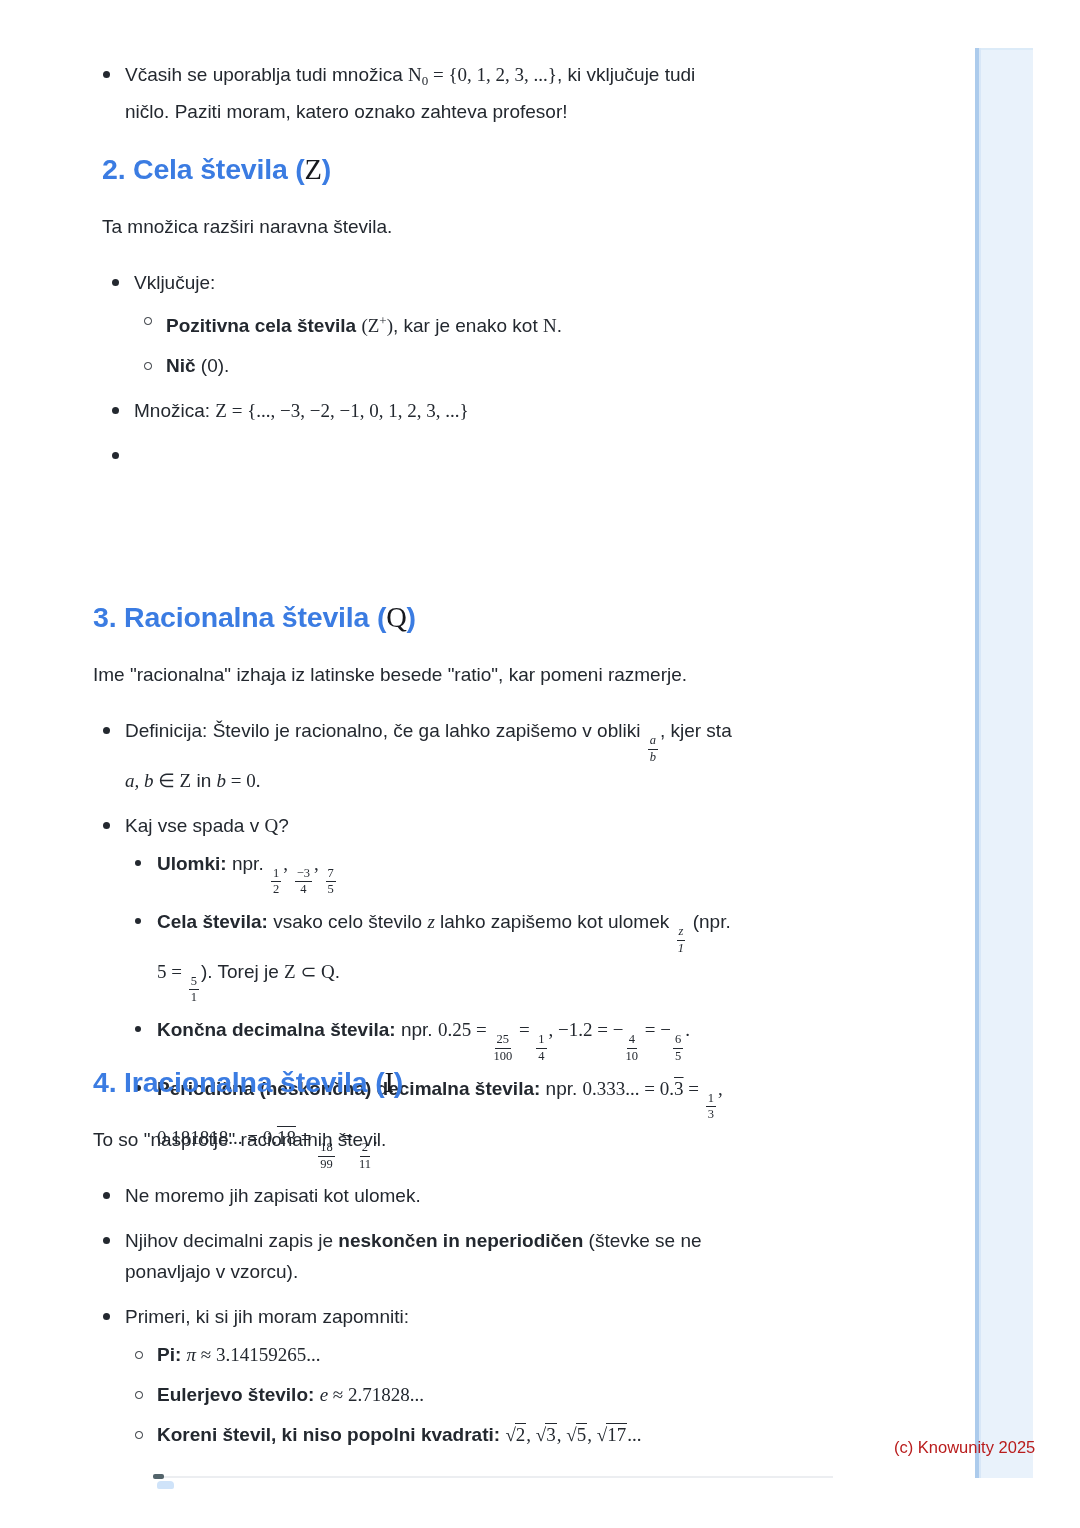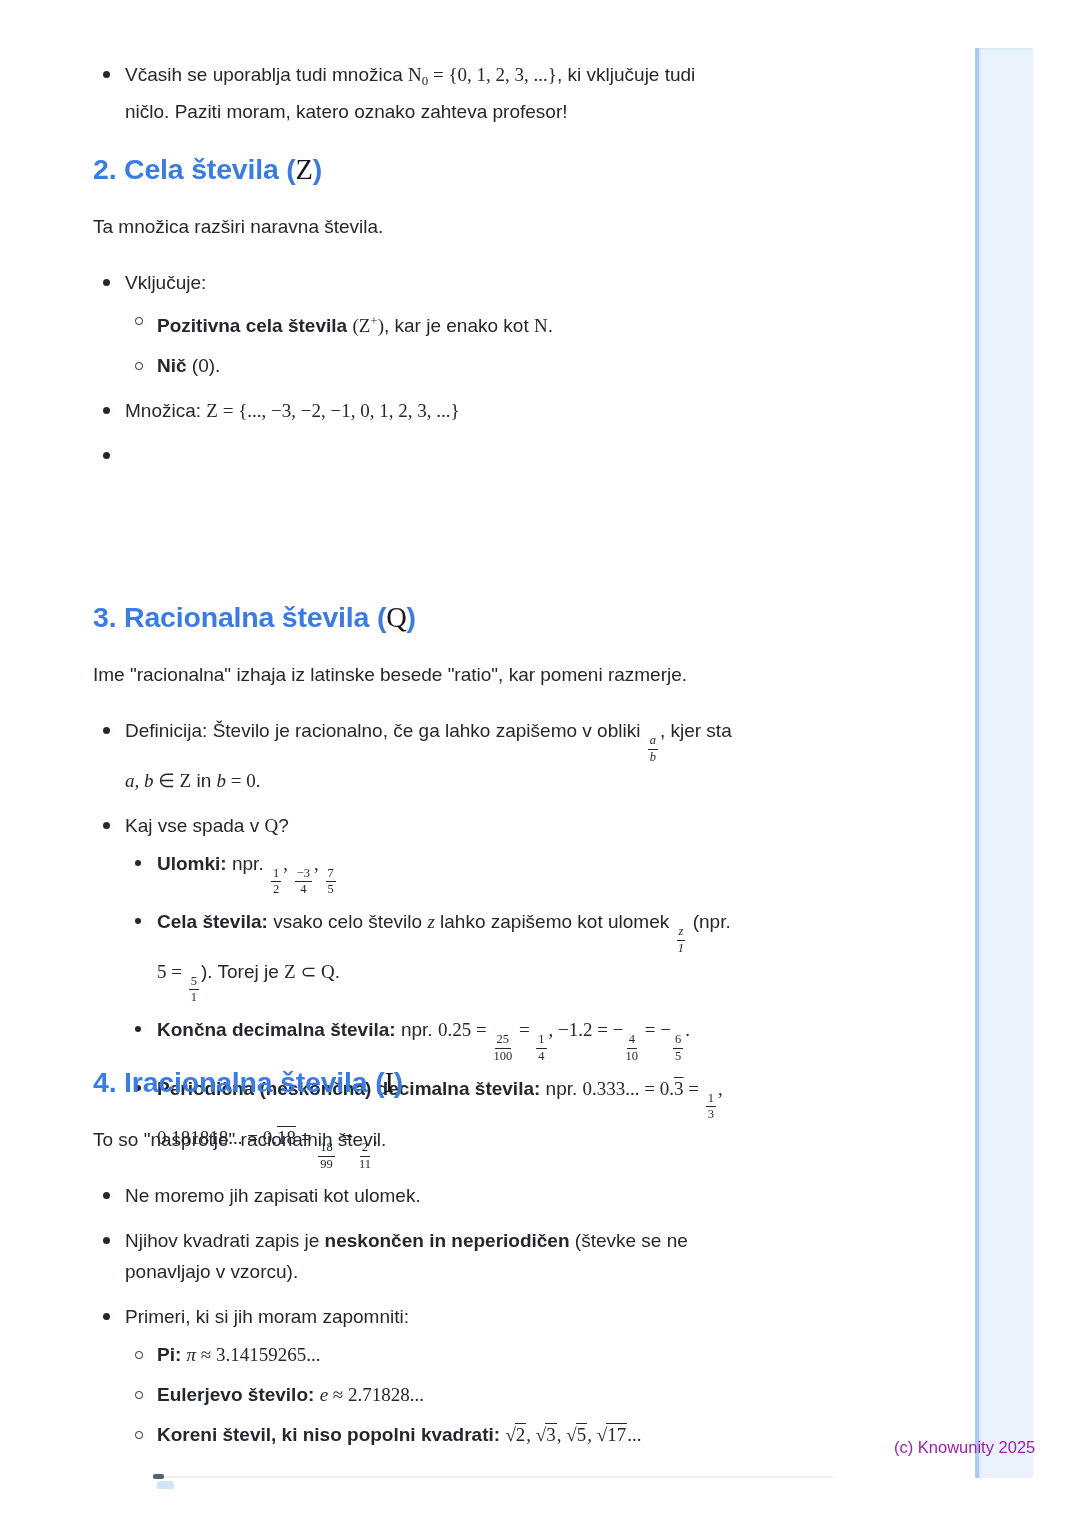--- a/index.html
+++ b/index.html
@@ -4,21 +4,21 @@
 <style>
   html,body{margin:0;padding:0;}
   body{
     width:1080px;height:1528px;position:relative;background:#ffffff;
     font-family:"Liberation Sans",sans-serif;color:#23282f;overflow:hidden;
   }
   .page{position:absolute;inset:0;}
   .content{position:absolute;left:93px;top:0;width:852px;font-size:19px;line-height:31px;}
   .intro{position:absolute;top:59px;left:0;right:0;}
   .sec{position:absolute;left:0;right:0;}
-  .sec2{top:152px;}
+  .sec2{top:152px;margin-left:9px;}
   .sec3{top:600px;}
   .sec4{top:1065px;}
   h2{
     color:#3b7ce2;font-size:28.5px;line-height:35px;font-weight:700;
     margin:0 0 24px 0;letter-spacing:-0.2px;
   }
   .hm{font-family:"Liberation Serif",serif;color:#16181d;font-weight:500;}
   .lead{margin:0 0 25px 0;}
   ul{list-style:none;margin:0;padding:0;}
   .l1>li{position:relative;padding-left:32px;margin-bottom:14px;}
@@ -40,21 +40,21 @@
     vertical-align:-7px;margin:0 2px;
   }
   .frac.mi{font-style:italic;}
   .fn{border-bottom:1px solid #23282f;padding:0 2px 1px 2px;}
   .fd{padding-top:1px;}
   .sqrt{font-family:"Liberation Serif",serif;white-space:nowrap;}
   .sqrt .vinc{border-top:1.5px solid #23282f;margin-left:-1px;padding:0 1px;}
   .divider{position:absolute;left:155px;top:1476px;width:678px;height:2px;background:#eceef1;}
   .divider-cap{position:absolute;left:153px;top:1474px;width:11px;height:5px;background:#53646b;border-radius:2px;}
   .blue-blob{position:absolute;left:157px;top:1481px;width:17px;height:8px;background:#cfe3f9;border-radius:4px 4px 2px 2px;}
-  .watermark{position:absolute;left:894px;top:1438px;font-size:16.5px;color:#a21caf;z-index:5;}
+  .watermark{position:absolute;left:894px;top:1438px;font-size:16.5px;color:#b91c1c;z-index:5;}
   .scroll-strip{
     position:absolute;left:975px;top:48px;width:58px;height:1430px;
     background:#e9f2fb;border-left:4px solid #accbec;box-sizing:border-box;
     box-shadow:inset 2px 0 0 #d8e7f7, inset 0 2px 0 #dcebf8;
   }
 </style>
 </head>
 <body>
 
 <div class="page">
@@ -170,21 +170,21 @@
     <section class="sec sec4">
       <h2><span>4. Iracionalna števila (</span><span class="hm">I</span><span>)</span></h2>
       <p class="lead">To so "nasprotje" racionalnih števil.</p>
       <ul class="l1">
         <li>
           <span class="mk mk-disc"></span>
           <span class="txt"><span>Ne moremo jih zapisati kot ulomek.</span></span>
         </li>
         <li>
           <span class="mk mk-disc"></span>
-          <span class="txt"><span>Njihov kvadrati zapis je </span><span class="b">neskončen in neperiodičen</span><span> (števke se ne</span><br><span>ponavljajo v vzorcu).</span></span>
+          <span class="txt"><span>Njihov decimalni zapis je </span><span class="b">neskončen in neperiodičen</span><span> (števke se ne</span><br><span>ponavljajo v vzorcu).</span></span>
         </li>
         <li>
           <span class="mk mk-disc"></span>
           <span class="txt"><span>Primeri, ki si jih moram zapomniti:</span></span>
           <ul class="l2">
             <li>
               <span class="mk mk-circle"></span>
               <span class="txt"><span class="b">Pi:</span><span> </span><span class="mi">π</span><span class="m"> ≈ 3.14159265...</span></span>
             </li>
             <li>

